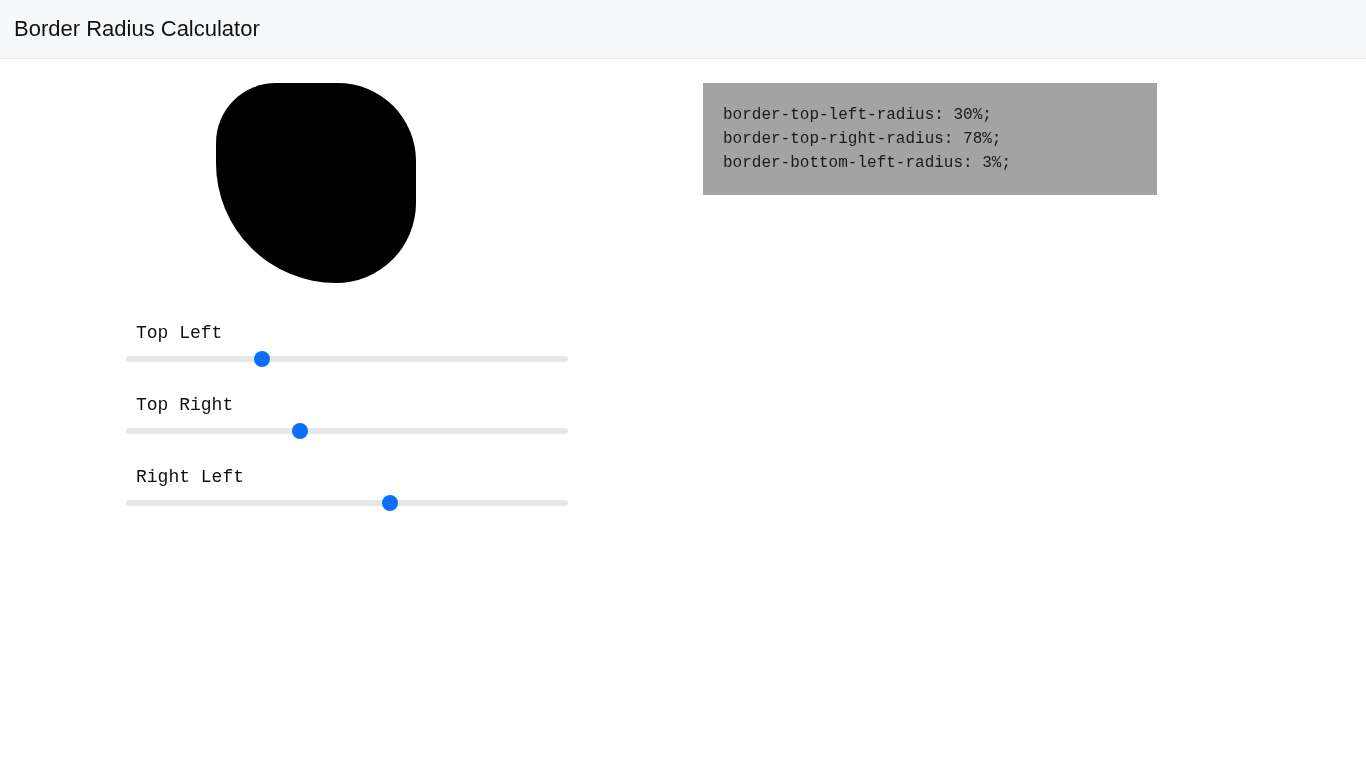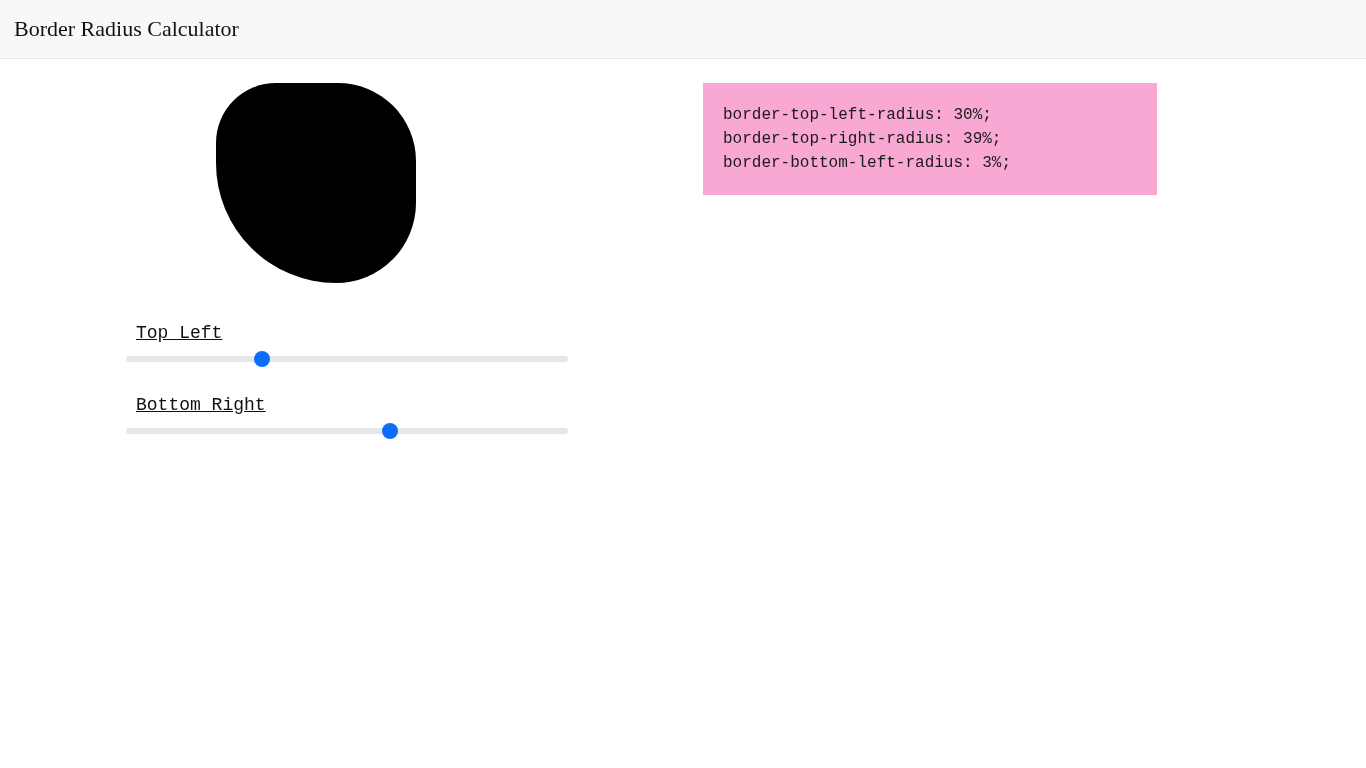--- a/index.html
+++ b/index.html
@@ -15,21 +15,21 @@
     }
     .header {
       background: #f7f8fa;
       border-bottom: 1px solid #e5e7eb;
       padding: 16px 14px;
     }
     .header h1 {
       font-size: 22px;
       font-weight: normal;
       color: #111;
-      font-family: Liberation Serif, serif;
+      font-family: Liberation Sans, sans-serif;
     }
     .main {
       display: flex;
       padding: 24px 126px 0;
       gap: 40px;
     }
     .left-col {
       flex: 1;
     }
     .right-col {
@@ -50,21 +50,20 @@
     .slider-group {
       margin-bottom: 28px;
     }
     .slider-label {
       font-size: 18px;
       color: #111;
       padding-left: 10px;
       margin-bottom: 6px;
       display: block;
       font-family: "Courier New", Courier, monospace;
-      text-decoration: underline;
     }
     .slider {
       width: 100%;
       appearance: none;
       height: 6px;
       background: #e5e7eb;
       border-radius: 3px;
       outline: none;
     }
     .slider::-webkit-slider-thumb {
@@ -77,21 +76,21 @@
     }
     .slider::-moz-range-thumb {
       width: 16px;
       height: 16px;
       background: #0d6efd;
       border-radius: 50%;
       cursor: pointer;
       border: none;
     }
     .code-output {
-      background: #f9a8d4;
+      background: #a3a3a3;
       padding: 20px;
       margin-top: 0;
       width: 454px;
     }
     .code-output p {
       font-family: "Courier New", Courier, monospace;
       font-size: 16px;
       color: #1a1a1a;
       line-height: 1.5;
       white-space: nowrap;
@@ -108,25 +107,29 @@
   <div class="left-col">
     <div class="preview-area">
       <div class="preview-shape" id="preview-shape" style="border-radius: 30% 39% 40% 60%;"></div>
     </div>
     <div class="sliders">
       <div class="slider-group">
         <label class="slider-label">Top Left</label>
         <input type="range" class="slider" min="0" max="100" value="30" style="">
       </div>
       <div class="slider-group">
-        <label class="slider-label">Bottom Right</label>
+        <label class="slider-label">Top Right</label>
+        <input type="range" class="slider" min="0" max="100" value="39" style="">
+      </div>
+      <div class="slider-group">
+        <label class="slider-label">Right Left</label>
         <input type="range" class="slider" min="0" max="100" value="60" style="">
       </div>
     </div>
   </div>
   <div class="right-col">
     <div class="code-output">
       <p>border-top-left-radius: 30%;</p>
-      <p>border-top-right-radius: 39%;</p>
+      <p>border-top-right-radius: 78%;</p>
       <p>border-bottom-left-radius: 3%;</p>
     </div>
   </div>
 </div>
 
 </body></html>

